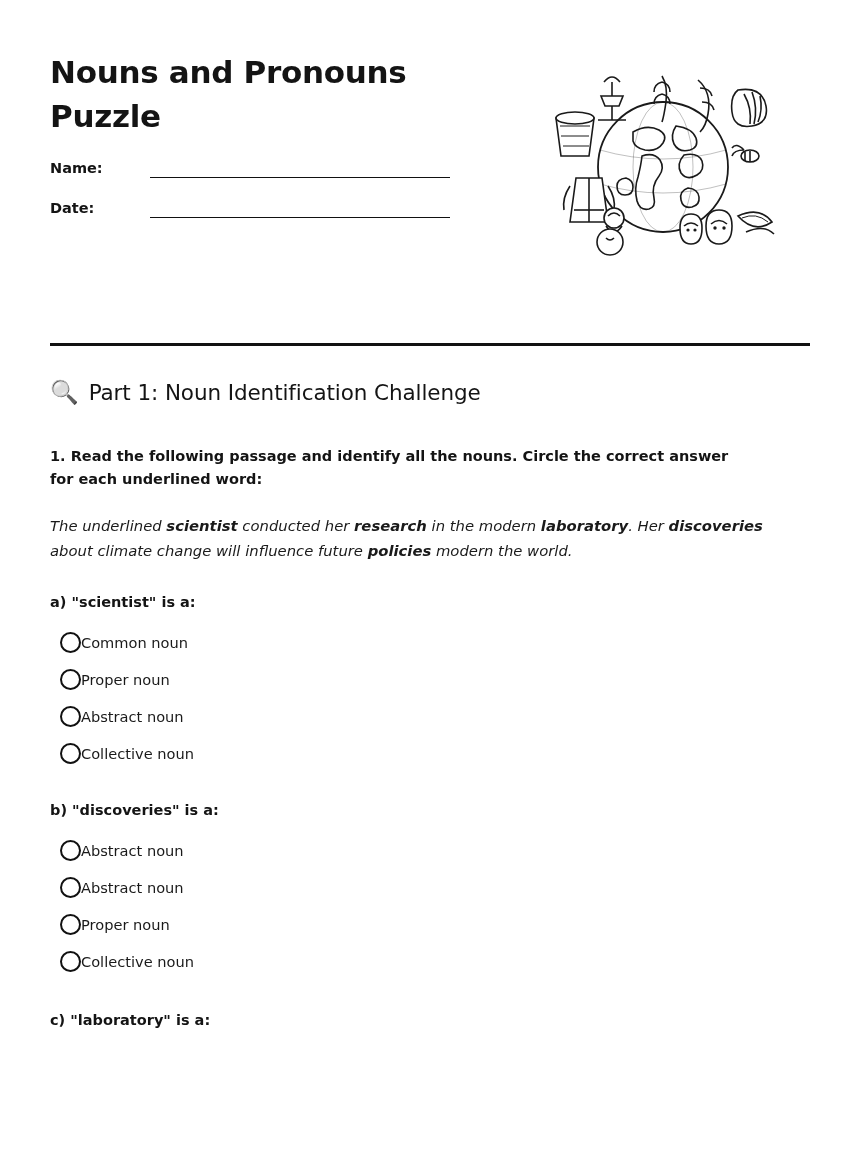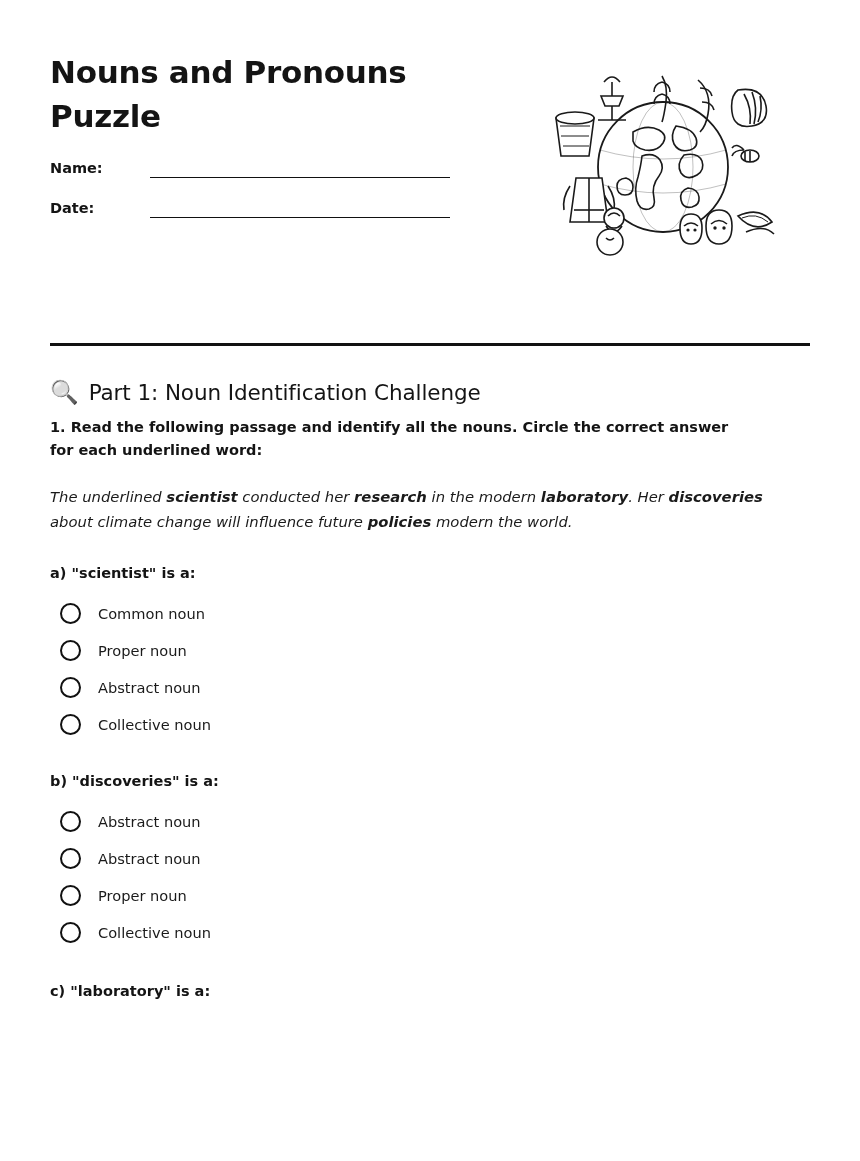--- a/index.html
+++ b/index.html
@@ -93,21 +93,21 @@
     font-size: 21.5px;
     font-weight: normal;
     color: #141414;
     letter-spacing: -0.1px;
   }
 
   .instruction {
     font-size: 14.5px;
     font-weight: bold;
     line-height: 1.62;
-    margin-top: 11px;
+    margin-top: 40px;
     max-width: 700px;
     color: #141414;
   }
 
   .passage {
     font-size: 14.8px;
     font-style: italic;
     line-height: 1.68;
     margin-top: 22px;
     max-width: 742px;
@@ -121,21 +121,20 @@
     margin-top: 30px;
     color: #141414;
   }
 
   .options {
     margin-top: 22px;
   }
   .option {
     display: flex;
     align-items: center;
-    gap: 17px;
     margin-bottom: 16px;
     padding-left: 10px;
   }
   .bubble {
     width: 21px;
     height: 21px;
     border: 2.2px solid #111111;
     border-radius: 50%;
     background: #fff;
     flex: 0 0 auto;

